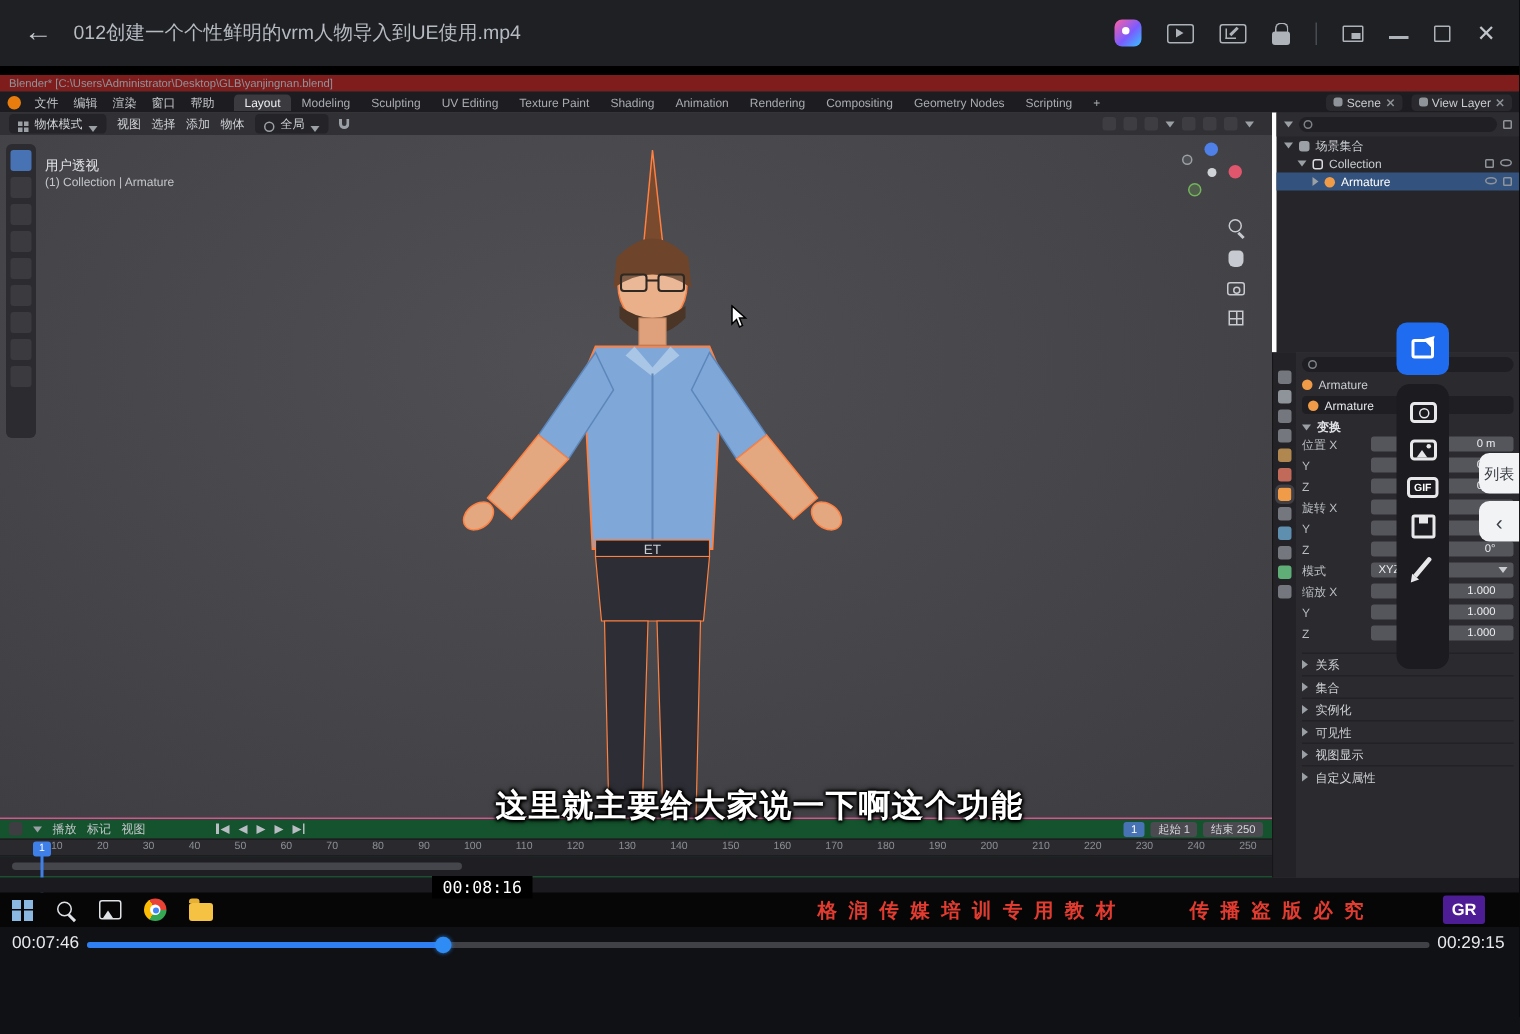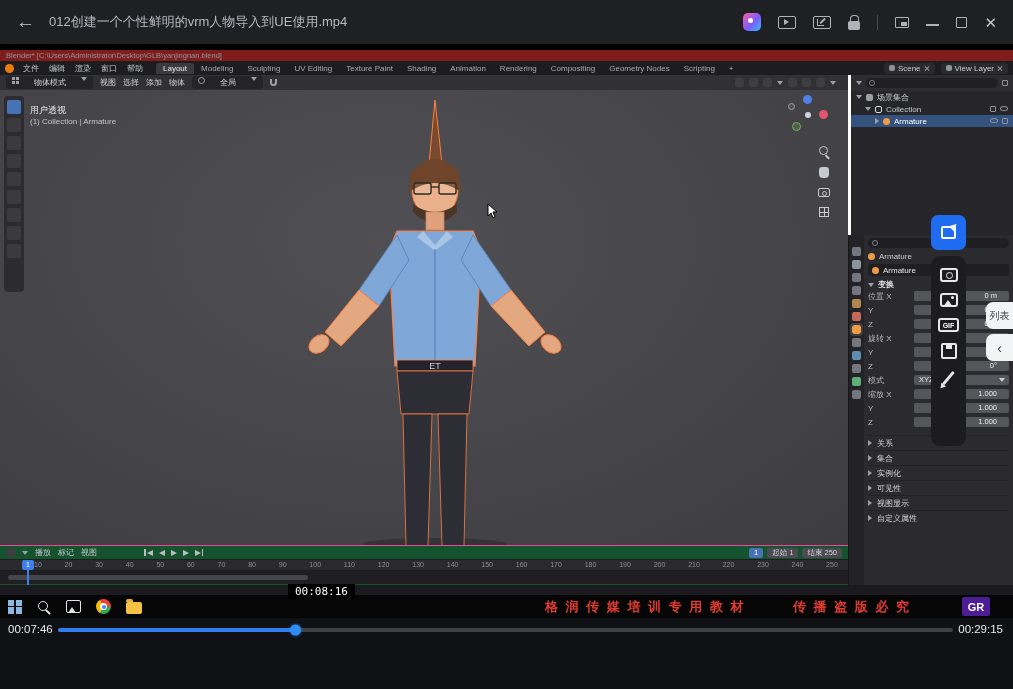--- a/index.html
+++ b/index.html
@@ -44,21 +44,21 @@
   .b-tab.active{background:#3a3a3f;color:#eceef0;}
   .b-mbright{margin-left:auto;display:flex;align-items:center;gap:6px;}
   .b-pill{display:flex;align-items:center;gap:3px;background:#2a2a2e;border-radius:3px;padding:1px 5px;color:#c9ccd1;}
   .b-pill .dot{width:6px;height:6px;border-radius:2px;background:#8f939a;flex:none;}
   .b-pill .x{position:relative;width:6px;height:6px;flex:none;}
   .b-pill .x::before,.b-pill .x::after{content:'';position:absolute;left:0;top:2.5px;width:6px;height:1px;background:#8f939a;}
   .b-pill .x::before{transform:rotate(45deg);}.b-pill .x::after{transform:rotate(-45deg);}
 
   .vp{position:absolute;left:0;top:25px;width:848px;height:470px;background:radial-gradient(ellipse at 45% 35%, #4f4f54 0%, #46464a 55%, #3d3d41 100%);overflow:hidden;}
   .b-header{position:absolute;left:0;top:25px;width:848px;height:15px;background:#303035;display:flex;align-items:center;font-size:8px;color:#cfd2d6;gap:7px;padding:0 6px;z-index:3;}
-  .b-mode{background:#242428;border-radius:3px;padding:1px 6px;display:flex;gap:15px;align-items:flex-start;}
+  .b-mode{background:#242428;border-radius:3px;padding:1px 6px;display:flex;gap:4px;align-items:flex-end;}
   .mini-grid{width:7px;height:7px;background:linear-gradient(#9aa0a6,#9aa0a6) 0 0/3px 3px no-repeat,linear-gradient(#9aa0a6,#9aa0a6) 4px 0/3px 3px no-repeat,linear-gradient(#9aa0a6,#9aa0a6) 0 4px/3px 3px no-repeat,linear-gradient(#9aa0a6,#9aa0a6) 4px 4px/3px 3px no-repeat;}
   .caret{width:0;height:0;border-left:3px solid transparent;border-right:3px solid transparent;border-top:4px solid #9aa0a6;}
   .globe{width:7px;height:7px;border-radius:50%;border:1px solid #9aa0a6;}
   .magnet{width:7px;height:7px;border:2px solid #9aa0a6;border-top:none;border-radius:0 0 5px 5px;}
   .hgroup{display:flex;align-items:center;gap:5px;margin-left:auto;padding-right:6px;}
   .hicon{width:9px;height:9px;background:#3d3d42;border-radius:2px;}
   .tool-rail{position:absolute;left:4px;top:46px;width:20px;height:196px;background:#2c2c30;border-radius:4px;display:flex;flex-direction:column;align-items:center;gap:4px;padding-top:4px;z-index:4;}
   .tool{width:14px;height:14px;background:#3a3a3f;border-radius:2px;}
   .tool.active{background:#4772b3;}
   .vp-label1{position:absolute;left:30px;top:29px;font-size:9px;color:#e2e4e8;}
@@ -556,20 +556,21 @@
     <div class="rec-panel">
       <span class="rc-cam"></span>
       <span class="rc-img"></span>
       <span class="rc-gif">GIF</span>
       <span class="rc-save"></span>
       <span class="rc-pen"></span>
     </div>
     <div class="list-tab">列表</div>
     <div class="list-chevron">‹</div>
 
+    <div class="subtitle">这里就主要给大家说一下啊这个功能</div>
     <div class="timestamp">00:08:16</div>
 
     <div class="taskbar">
       <div class="tb-icons">
         <span class="tb-start">
             <span></span>
             <span></span>
             <span></span>
             <span></span>
           </span>

